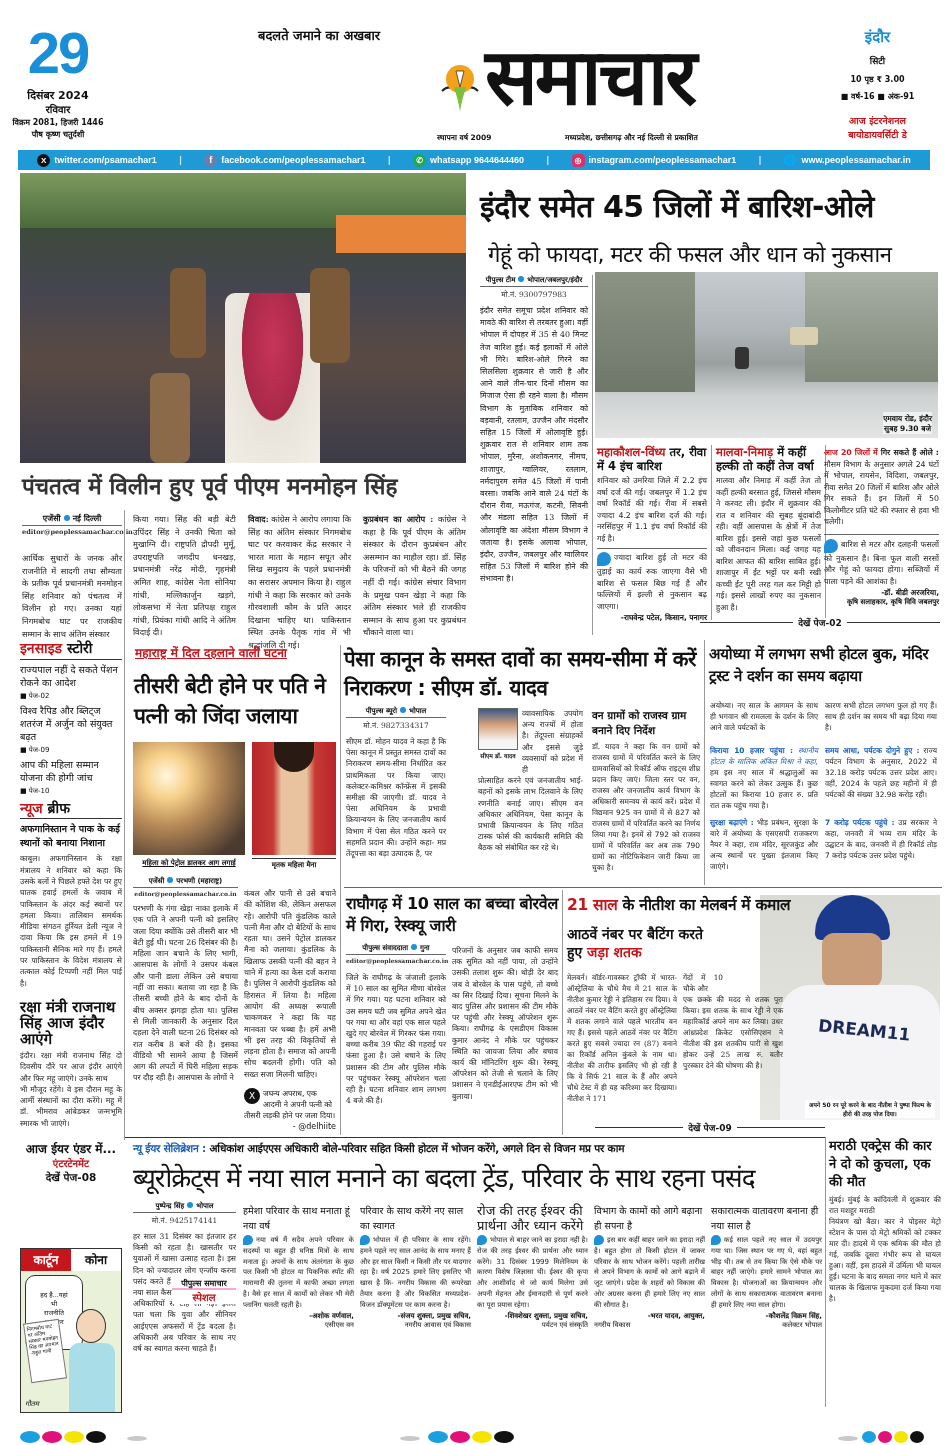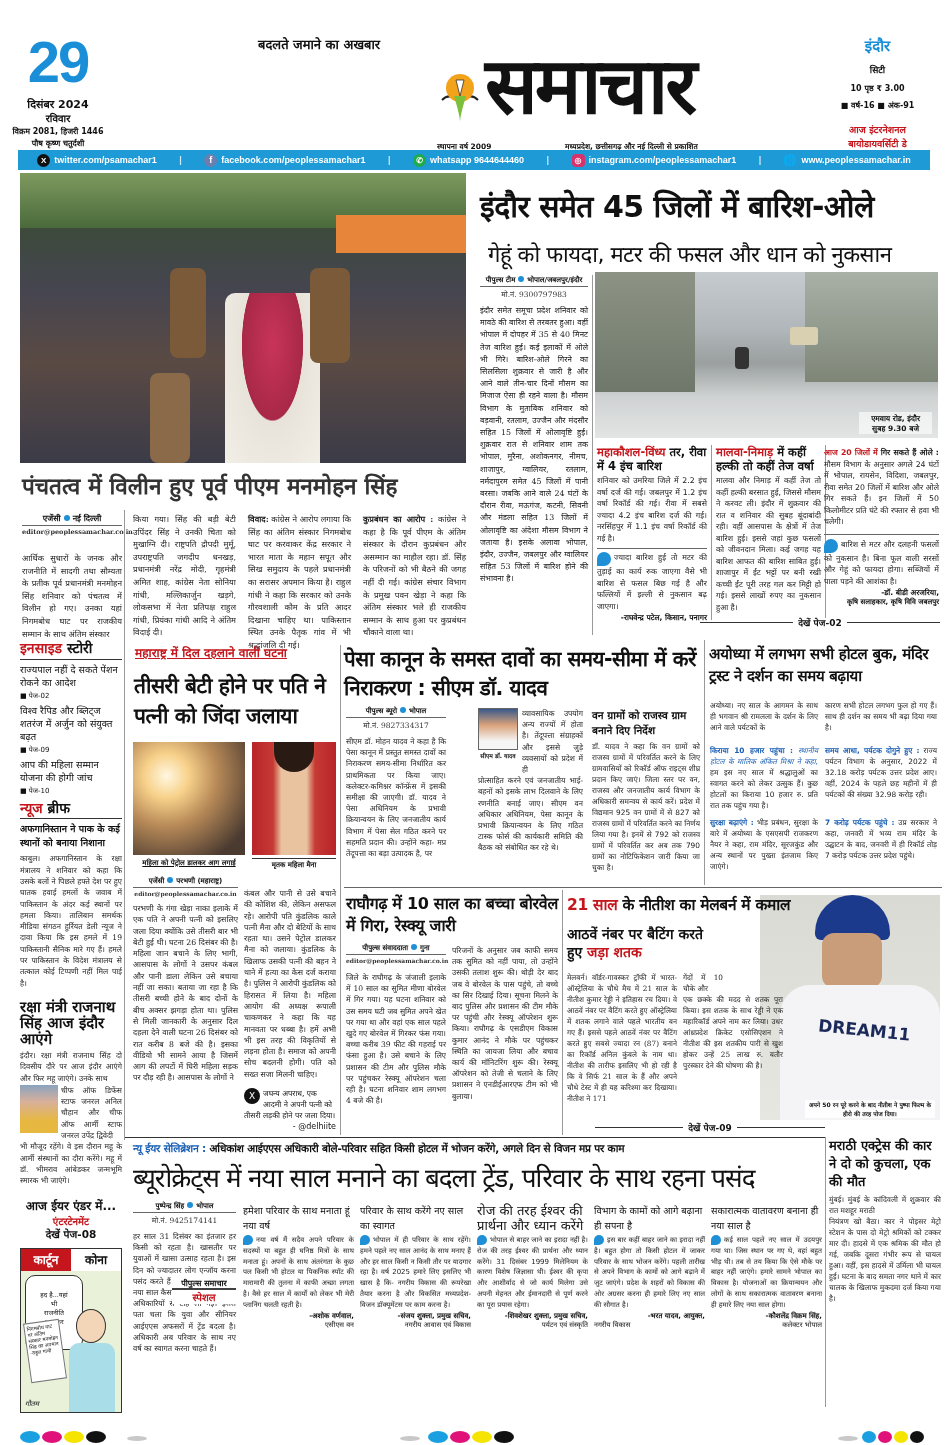--- a/index.html
+++ b/index.html
@@ -17,21 +17,21 @@
 .photo{position:absolute;overflow:hidden}
 .cap{font-size:7px;font-weight:bold;text-align:center;font-family:"DejaVu Sans",sans-serif}
 .quote-dot{display:inline-block;width:14px;height:14px;background:#1f8fd6;border-radius:50% 50% 50% 0;vertical-align:top;margin-right:3px}
 .seep{font-size:9px;font-weight:bold;text-align:center;font-family:"DejaVu Sans",sans-serif}
 .seep span{background:#fff;padding:0 5px}
 .regdot{display:inline-block;width:20px;height:12px;border-radius:50%;margin-right:2px}
 </style>
 </head>
 <body>
 
-<div class="abs" style="left:0;top:16px;width:945px;height:148px">
+<div class="abs" style="left:0;top:7px;width:945px;height:148px">
   <div class="abs" style="left:22px;top:16px;width:72px;text-align:center;font:bold 58px 'Liberation Sans',sans-serif;color:#1a8fd8;line-height:60px;letter-spacing:-2px">29</div>
   <div class="abs" style="left:10px;top:80px;width:96px;text-align:center;font:bold 11px 'DejaVu Sans',sans-serif">दिसंबर 2024</div>
   <div class="abs" style="left:10px;top:95px;width:96px;text-align:center;font:bold 10px 'DejaVu Sans',sans-serif">रविवार</div>
   <div class="abs" style="left:4px;top:109px;width:108px;text-align:center;font:bold 8px 'DejaVu Sans',sans-serif">विक्रम 2081, हिजरी 1446</div>
   <div class="abs" style="left:4px;top:121px;width:108px;text-align:center;font:bold 8px 'DejaVu Sans',sans-serif">पौष कृष्ण चतुर्दशी</div>
 
   <div class="abs" style="left:258px;top:19px;font:bold 13px 'DejaVu Sans',sans-serif">बदलते जमाने का अखबार</div>
   <div class="abs" style="left:438px;top:50px;width:44px;height:60px">
     <svg width="44" height="60" viewBox="0 0 44 60">
       <path d="M4 34 Q10 28 16 32" stroke="#222" stroke-width="2" fill="none"></path>
@@ -104,21 +104,21 @@
 <div class="abs" style="left:480px;top:275px;width:108px">
   <div class="byline" style="font-size:7px"><span>पीपुल्स टीम</span><span class="dot"></span><span>भोपाल/जबलपुर/इंदौर</span></div>
   <div class="mob">मो.नं. 9300797983</div>
   <div class="body" style="font-size:7.9px;line-height:12.2px">इंदौर समेत समूचा प्रदेश शनिवार को मावठे की बारिश से तरबतर हुआ। वहीं भोपाल में दोपहर में 35 से 40 मिनट तेज बारिश हुई। कई इलाकों में ओले भी गिरे। बारिश-ओले गिरने का सिलसिला शुक्रवार से जारी है और आने वाले तीन-चार दिनों मौसम का मिजाज ऐसा ही रहने वाला है। मौसम विभाग के मुताबिक शनिवार को बड़वानी, रतलाम, उज्जैन और मंदसौर सहित 15 जिलों में ओलावृष्टि हुई। शुक्रवार रात से शनिवार शाम तक भोपाल, मुरैना, अशोकनगर, नीमच, शाजापुर, ग्वालियर, रतलाम, नर्मदापुरम समेत 45 जिलों में पानी बरसा। जबकि आने वाले 24 घंटों के दौरान रीवा, मऊगंज, कटनी, सिवनी और मंडला सहित 13 जिलों में ओलावृष्टि का अंदेशा मौसम विभाग ने जताया है। इसके अलावा भोपाल, इंदौर, उज्जैन, जबलपुर और ग्वालियर सहित 53 जिलों में बारिश होने की संभावना है।</div>
 </div>
 <div class="photo" style="left:595px;top:272px;width:343px;height:166px;background:linear-gradient(180deg,#c6cbcf 0%,#b0b6b9 35%,#9aa09f 55%,#cfd2d2 75%,#e3e5e4 100%)">
   <div style="position:absolute;left:0;top:0;width:100px;height:120px;background:linear-gradient(180deg,#8c9385,#6e776a)"></div>
   <div style="position:absolute;left:210px;top:0;width:133px;height:110px;background:linear-gradient(180deg,#a9b0a6,#7e8678)"></div>
   <div style="position:absolute;left:140px;top:75px;width:14px;height:22px;background:#333;border-radius:4px"></div>
   <div style="position:absolute;left:195px;top:55px;width:28px;height:18px;background:#d8d0b0;border-radius:3px"></div>
-  <div class="abs" style="right:6px;bottom:4px;text-align:center;font:bold 7.5px 'DejaVu Sans',sans-serif;color:#111;background:rgba(255,255,255,0.6);padding:1px 12px">
+  <div class="abs" style="right:6px;bottom:4px;text-align:center;font:bold 7.5px 'DejaVu Sans',sans-serif;color:#111;background:rgba(255,255,255,0.6);padding:1px 0">
     <div>एमवाय रोड, इंदौर</div>
       <div>सुबह 9.30 बजे</div>
   </div>
 </div>
 <div class="vline" style="left:592px;top:275px;height:360px"></div>
 
 <div class="abs" style="left:597px;top:445px;width:110px">
   <div class="hl" style="font-size:11.5px;line-height:14px"><span class="red">महाकौशल-विंध्य</span> <span>तर, रीवा में 4 इंच बारिश</span></div>
   <div class="body" style="font-size:7.8px;line-height:11.5px;margin-top:2px;font-family:'DejaVu Sans',sans-serif">शनिवार को उमरिया जिले में 2.2 इंच वर्षा दर्ज की गई। जबलपुर में 1.2 इंच वर्षा रिकॉर्ड की गई। रीवा में सबसे ज्यादा 4.2 इंच बारिश दर्ज की गई। नरसिंहपुर में 1.1 इंच वर्षा रिकॉर्ड की गई है।</div>
   <div style="border-top:1px solid #666;margin:4px 0 3px"></div>
@@ -153,24 +153,20 @@
   </div>
   <div style="margin-top:4px">
     <div class="hl" style="font-size:9.5px;font-weight:normal;line-height:13px">आप की महिला सम्मान योजना की होगी जांच</div>
     <div style="font:7px 'DejaVu Sans',sans-serif;margin-top:2px">■ पेज-10</div>
   </div>
   <div class="hl" style="font-size:14px;border-bottom:1px solid #333;padding-bottom:2px;margin-top:6px"><span class="red">न्यूज</span> <span>ब्रीफ</span></div>
   <div class="hl" style="font-size:9.5px;line-height:14px;margin-top:3px">अफगानिस्तान ने पाक के कई स्थानों को बनाया निशाना</div>
   <div class="body" style="font-size:7.6px;line-height:11.3px;margin-top:3px">काबुल। अफगानिस्तान के रक्षा मंत्रालय ने शनिवार को कहा कि उसके बलों ने पिछले हफ्ते देश पर हुए घातक हवाई हमलों के जवाब में पाकिस्तान के अंदर कई स्थानों पर हमला किया। तालिबान समर्थक मीडिया संगठन हुर्रियत डेली न्यूज ने दावा किया कि इस हमले में 19 पाकिस्तानी सैनिक मारे गए हैं। हमले पर पाकिस्तान के विदेश मंत्रालय से तत्काल कोई टिप्पणी नहीं मिल पाई है।</div>
   <div class="hl" style="font-size:15px;line-height:16px;margin-top:10px">रक्षा मंत्री राजनाथ सिंह आज इंदौर आएंगे</div>
   <div class="body" style="font-size:7.6px;line-height:11.3px;margin-top:3px">इंदौर। रक्षा मंत्री राजनाथ सिंह दो दिवसीय दौरे पर आज इंदौर आएंगे और फिर महू जाएंगे। उनके साथ</div>
-  <div style="display:flex;gap:3px;margin-top:1px">
-    <div style="width:38px;height:48px;flex:none;background:linear-gradient(180deg,#8aa3c0 0%,#d8b09a 35%,#e7b840 75%)"></div>
-    <div class="body" style="font-size:7.6px;line-height:11.3px">चीफ ऑफ डिफेंस स्टाफ जनरल अनिल चौहान और चीफ ऑफ आर्मी स्टाफ जनरल उपेंद्र द्विवेदी</div>
-  </div>
   <div class="body" style="font-size:7.6px;line-height:11.3px">भी मौजूद रहेंगे। वे इस दौरान महू के आर्मी संस्थानों का दौरा करेंगे। महू में डॉ. भीमराव आंबेडकर जन्मभूमि स्मारक भी जाएंगे।</div>
   <div class="hl" style="font-size:12px;text-align:center;margin-top:14px">आज ईयर एंडर में...</div>
   <div class="hl red" style="font-size:10px;text-align:center;margin-top:2px">एंटरटेनमेंट</div>
   <div class="hl" style="font-size:10.5px;text-align:center;margin-top:2px">देखें पेज-08</div>
 </div>
 
 <div class="abs" style="left:20px;top:1248px;width:102px;height:165px;border:1px solid #333">
   <div style="display:flex;height:22px">
     <div class="hl" style="width:50%;background:#c4161c;color:#fff;font-size:12px;text-align:center;line-height:22px">कार्टून</div>
     <div class="hl" style="width:50%;font-size:12px;text-align:center;line-height:22px">कोना</div>
@@ -267,21 +263,21 @@
 <div class="hline" style="left:125px;top:1137px;width:700px;background:#333"></div>
 
 <div class="abs" style="left:133px;top:1141px;width:690px;font:bold 10.5px 'DejaVu Sans',sans-serif;letter-spacing:-0.2px"><span class="blue">न्यू ईयर सेलिब्रेशन :</span> <span>अधिकांश आईएएस अधिकारी बोले-परिवार सहित किसी होटल में भोजन करेंगे, अगले दिन से विजन मप्र पर काम</span></div>
 <div class="abs" style="left:133px;top:1160px;width:690px;font:26px 'DejaVu Sans',sans-serif;letter-spacing:-1px;line-height:36px">ब्यूरोक्रेट्स में नया साल मनाने का बदला ट्रेंड, परिवार के साथ रहना पसंद</div>
 <div class="abs" style="left:133px;top:1201px;width:103px">
   <div class="byline" style="font-size:7px"><span>पुष्पेन्द्र सिंह</span><span class="dot"></span><span>भोपाल</span></div>
   <div class="mob">मो.नं. 9425174141</div>
   <div class="body" style="font-size:7.6px;line-height:11.2px;margin-top:6px">हर साल 31 दिसंबर का इंतजार हर किसी को रहता है। खासतौर पर युवाओं में खासा उत्साह रहता है। इस दिन को ज्यादातर लोग एन्जॉय करना पसंद करते हैं। ऐसे में ब्यूरोक्रेट्स का नया साल कैसा होगा इसको लेकर कई अधिकारियों से टोह ली गई। इससे पता चला कि युवा और सीनियर आईएएस अफसरों में ट्रेंड बदला है। अधिकारी अब परिवार के साथ नए वर्ष का स्वागत करना चाहते हैं।</div>
 </div>
 <div class="abs" style="left:172px;top:1277px;width:64px;text-align:center;background:#fff">
-  <div style="font:bold 8px 'DejaVu Sans',sans-serif;border-bottom:2px solid #404040">पीपुल्स समाचार</div>
+  <div style="font:bold 8px 'DejaVu Sans',sans-serif;border-bottom:2px solid #f9a8d4">पीपुल्स समाचार</div>
   <div class="red" style="font:bold 10px 'DejaVu Sans',sans-serif">स्पेशल</div>
 </div>
 
 <div class="abs" style="left:243px;top:1203px;width:580px;display:flex;gap:6px">
   <div style="width:111px">
     <div class="hl" style="font-size:9.5px;line-height:15px;font-weight:normal">हमेशा परिवार के साथ मनाता हूं नया वर्ष</div>
     <div class="body" style="font-size:7px;line-height:10.8px;font-family:'DejaVu Sans',sans-serif;margin-top:2px"><span class="quote-dot" style="width:10px;height:10px"></span><span>नया वर्ष मैं सदैव अपने परिवार के सदस्यों या बहुत ही घनिष्ठ मित्रों के साथ मनाता हूं। अपनों के साथ अंतरंगता के कुछ पल किसी भी होटल या पिकनिक स्पॉट की मारामारी की तुलना में काफी अच्छा लगता है। वैसे हर साल में कार्यों को लेकर भी मेरी प्लानिंग चलती रहती है।</span></div>
     <div style="font:bold 7px 'DejaVu Sans',sans-serif;text-align:right">-अशोक वर्णवाल,</div>
     <div style="font:7px 'DejaVu Sans',sans-serif;text-align:right">एसीएस वन</div>
   </div>

